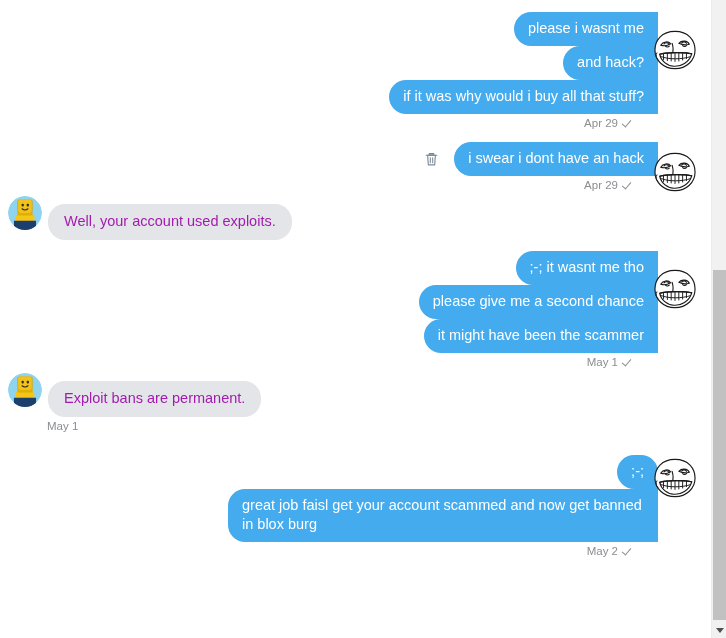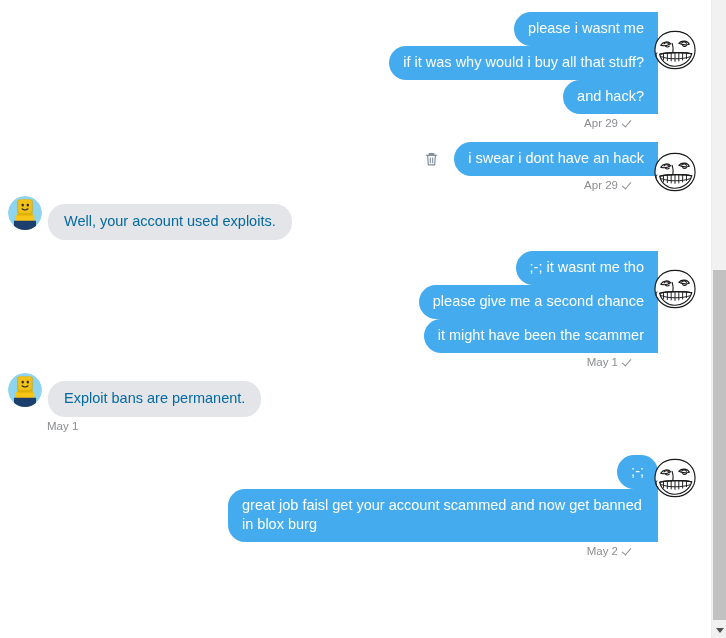--- a/index.html
+++ b/index.html
@@ -65,21 +65,21 @@
     background: #43abee;
     color: #ffffff;
     border-radius: 17px 0 0 17px;
   }
   .bubble.out.single-short {
     border-radius: 17px 17px 0 17px;
   }
 
   .bubble.in {
     background: #e3e5e8;
-    color: #0369a1;
+    color: #a21caf;
     border-radius: 17px;
     padding: 8px 16px 9px 16px;
   }
 
   
   .meta {
     font-size: 11.5px;
     color: #8a8d91;
     display: flex;
     align-items: center;
@@ -177,24 +177,24 @@
 <div id="chat-root">
 
   <div class="scroll-area">
     <div id="thread">
         <div class="group outgoing" style="position: relative; margin-bottom: 11px;">
           <div>
             <div class="bubble-row">
               <div class="bubble out">please i wasnt me</div>
             </div>
             <div class="bubble-row">
+              <div class="bubble out">and hack?</div>
+            </div>
+            <div class="bubble-row">
               <div class="bubble out">if it was why would i buy all that stuff?</div>
-            </div>
-            <div class="bubble-row">
-              <div class="bubble out">and hack?</div>
             </div>
           </div>
           <div class="meta">
             <span>Apr 29</span>
             <span class="check"></span>
           </div>
           <div class="avatar-troll" style="top: 16.5px;"><svg viewBox="0 0 100 88" width="48" height="42" aria-hidden="true">
     <g fill="none" stroke="#1a1a1a" stroke-width="2.4" stroke-linecap="round" stroke-linejoin="round">
       <path d="M50 5 C22 5 8 24 8 44 C8 66 26 83 50 83 C74 83 92 66 92 44 C92 24 78 5 50 5 Z" fill="#ffffff"></path>
       <path d="M20 34 C25 26 36 25 41 31 C36 34 27 36 20 34 Z" fill="#ffffff"></path>

